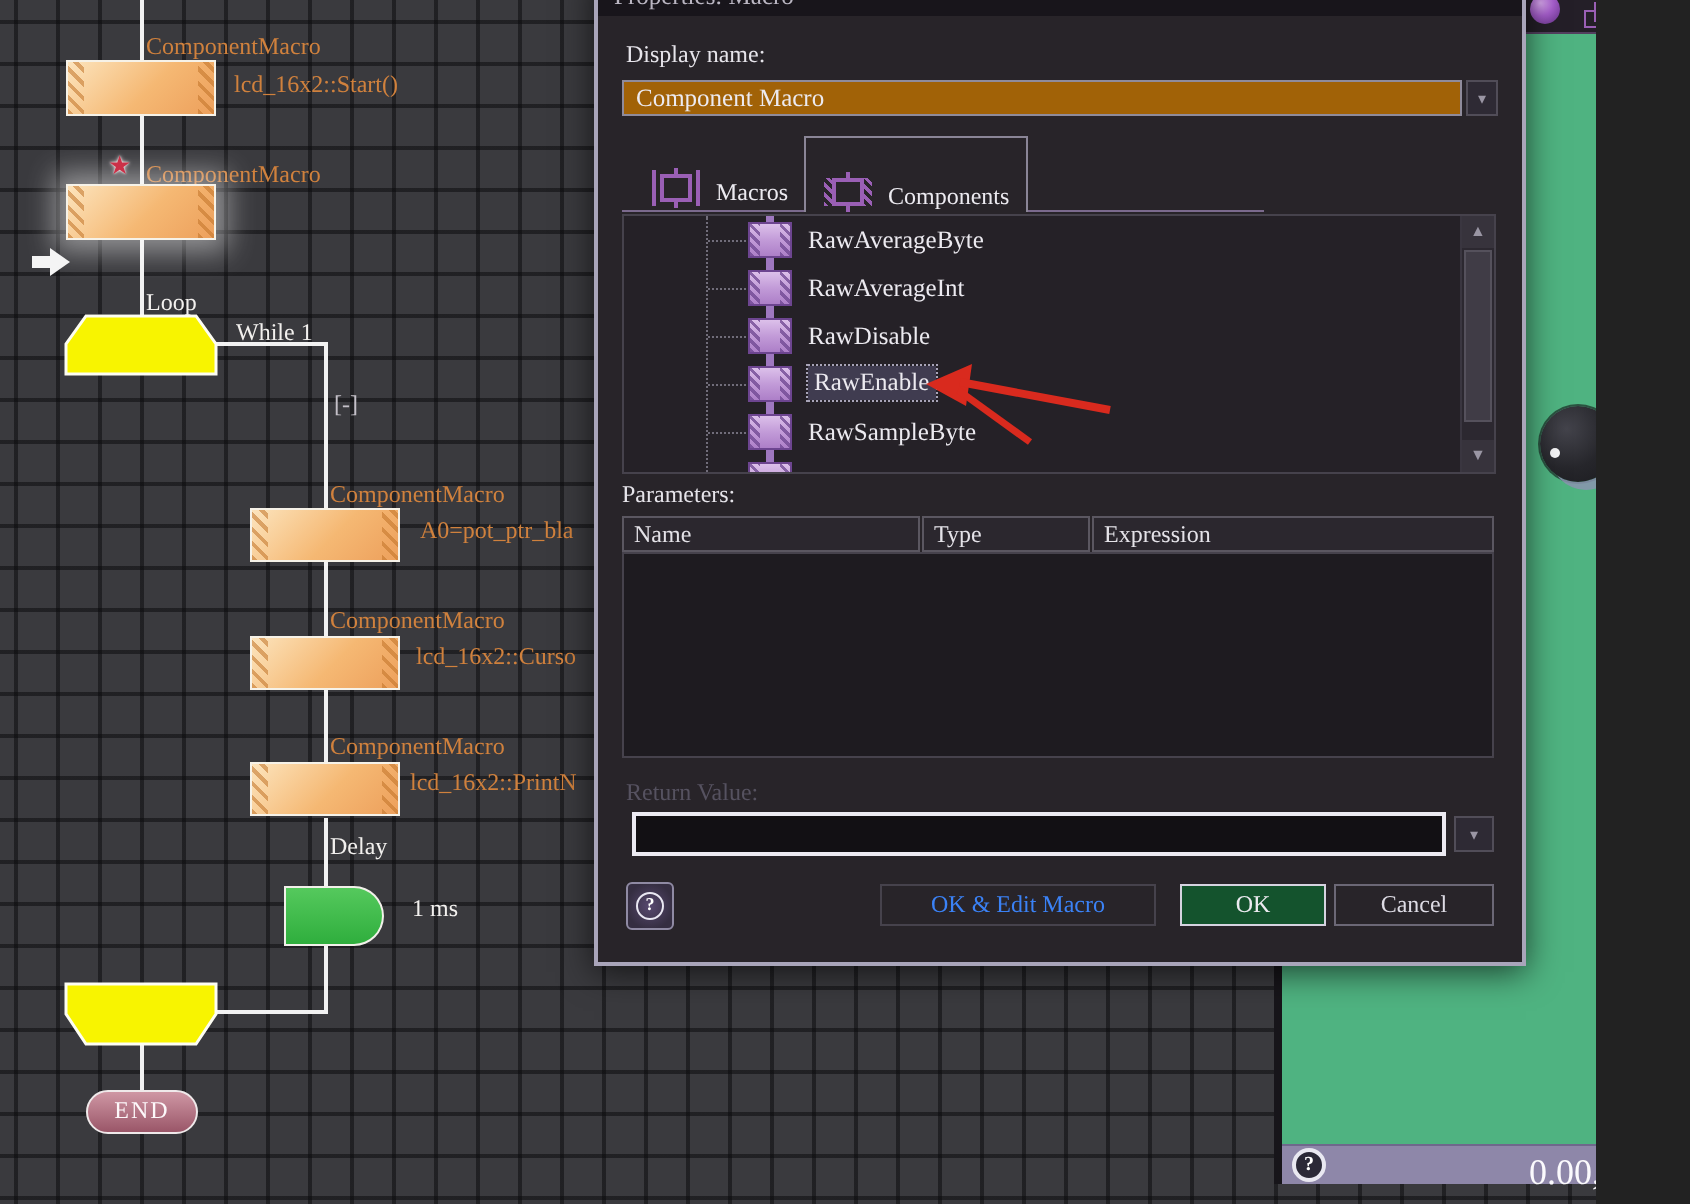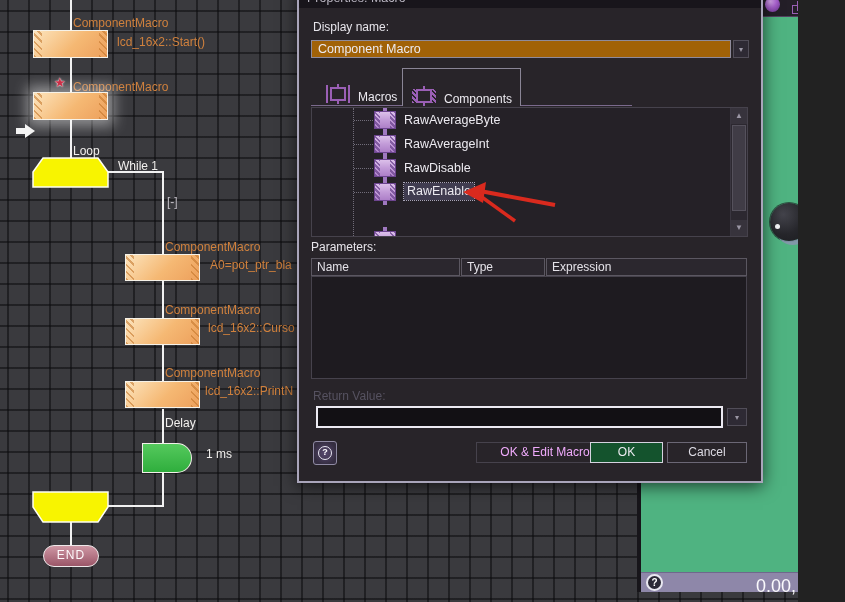--- a/index.html
+++ b/index.html
@@ -1,19 +1,19 @@
 <!DOCTYPE html>
 <html><head>
 <meta charset="utf-8">
 <style>
   * { margin:0; padding:0; box-sizing:border-box; }
   html,body { background:#222; }
   #app {
     position:relative; width:798px; height:602px; overflow:hidden;
-    font-family:Liberation Sans, sans-serif;
+    font-family:Liberation Serif, serif;
     background-color:#3a3a3e;
     background-image:
       linear-gradient(rgba(12,12,14,.55) 2px, transparent 2px),
       linear-gradient(90deg, rgba(12,12,14,.55) 2px, transparent 2px);
     background-size:21px 21px;
     background-position:7px 10px;
   }
 
   
   #flow-svg { position:absolute; left:0; top:0; z-index:1; }
@@ -162,21 +162,21 @@
   }
   .sc-btn { position:absolute; left:0; right:0; height:16px; background:#37333c; color:#9a96a4; font-size:8px; text-align:center; line-height:16px; }
   .sc-up{ top:0; } .sc-dn{ bottom:0; }
   .sc-thumb { position:absolute; left:1px; right:1px; top:17px; height:86px; background:#403c46; border:1px solid #55515c; }
 
   .param-hdr { position:absolute; top:270px; height:18px; background:#2b272e; border:1px solid #5b5761; line-height:16px; padding-left:5px; color:#e4e2e8; }
   .param-body { position:absolute; left:12px; top:288px; width:436px; height:103px; background:#1e1b20; border:1px solid #46424c; }
   .return-input { position:absolute; left:17px; top:418px; width:407px; height:22px; background:#121014; border:2px solid #eceaf2; }
 
   .dlg-btn { position:absolute; top:454px; height:21px; background:transparent; font-size:12px; text-align:center; line-height:19px; }
-  .btn-okedit { left:141px; width:138px; border:1px solid #46424c; color:#f0abfc;margin-left:36px; }
+  .btn-okedit { left:141px; width:138px; border:1px solid #46424c; color:#3b82f6; }
   .btn-ok     { left:291px; width:73px;  border:1px solid #d6d3e0; color:#eceaf0; background:#14532d; }
   .btn-cancel { left:368px; width:80px;  border:1px solid #6b6775; color:#dddbe4; }
   .help-btn {
     position:absolute; left:14px; top:453px; width:24px; height:24px; border-radius:3px;
     background:radial-gradient(circle,#584970 0%,#352e41 75%); border:1px solid #8f8aa3;
   }
   .help-circle {
     position:absolute; left:4px; top:4px; width:14px; height:14px; border-radius:50%;
     border:1.5px solid #e9e7f2; color:#fff; font-size:9px; font-weight:bold;
     text-align:center; line-height:11px;
@@ -324,20 +324,29 @@
       </div>
       <div class="trow" style="top:72px;">
         <span class="stub"></span>
         <span class="micon">
             <span class="mi-stub-t"></span>
             <span class="mi-rect"></span>
             <span class="mi-stub-b"></span>
           </span>
         <span class="tlabel sel">RawEnable</span>
       </div>
+      <div class="trow" style="top:96px;">
+        <span class="stub"></span>
+        <span class="micon">
+            <span class="mi-stub-t"></span>
+            <span class="mi-rect"></span>
+            <span class="mi-stub-b"></span>
+          </span>
+        <span class="tlabel">RawSampleByte</span>
+      </div>
       <div class="trow" style="top:120px;">
 
         <span class="micon">
             <span class="mi-stub-t"></span>
             <span class="mi-rect"></span>
           </span>
         <span class="tlabel"></span>
       </div>
 
       <div class="scrollbar">

